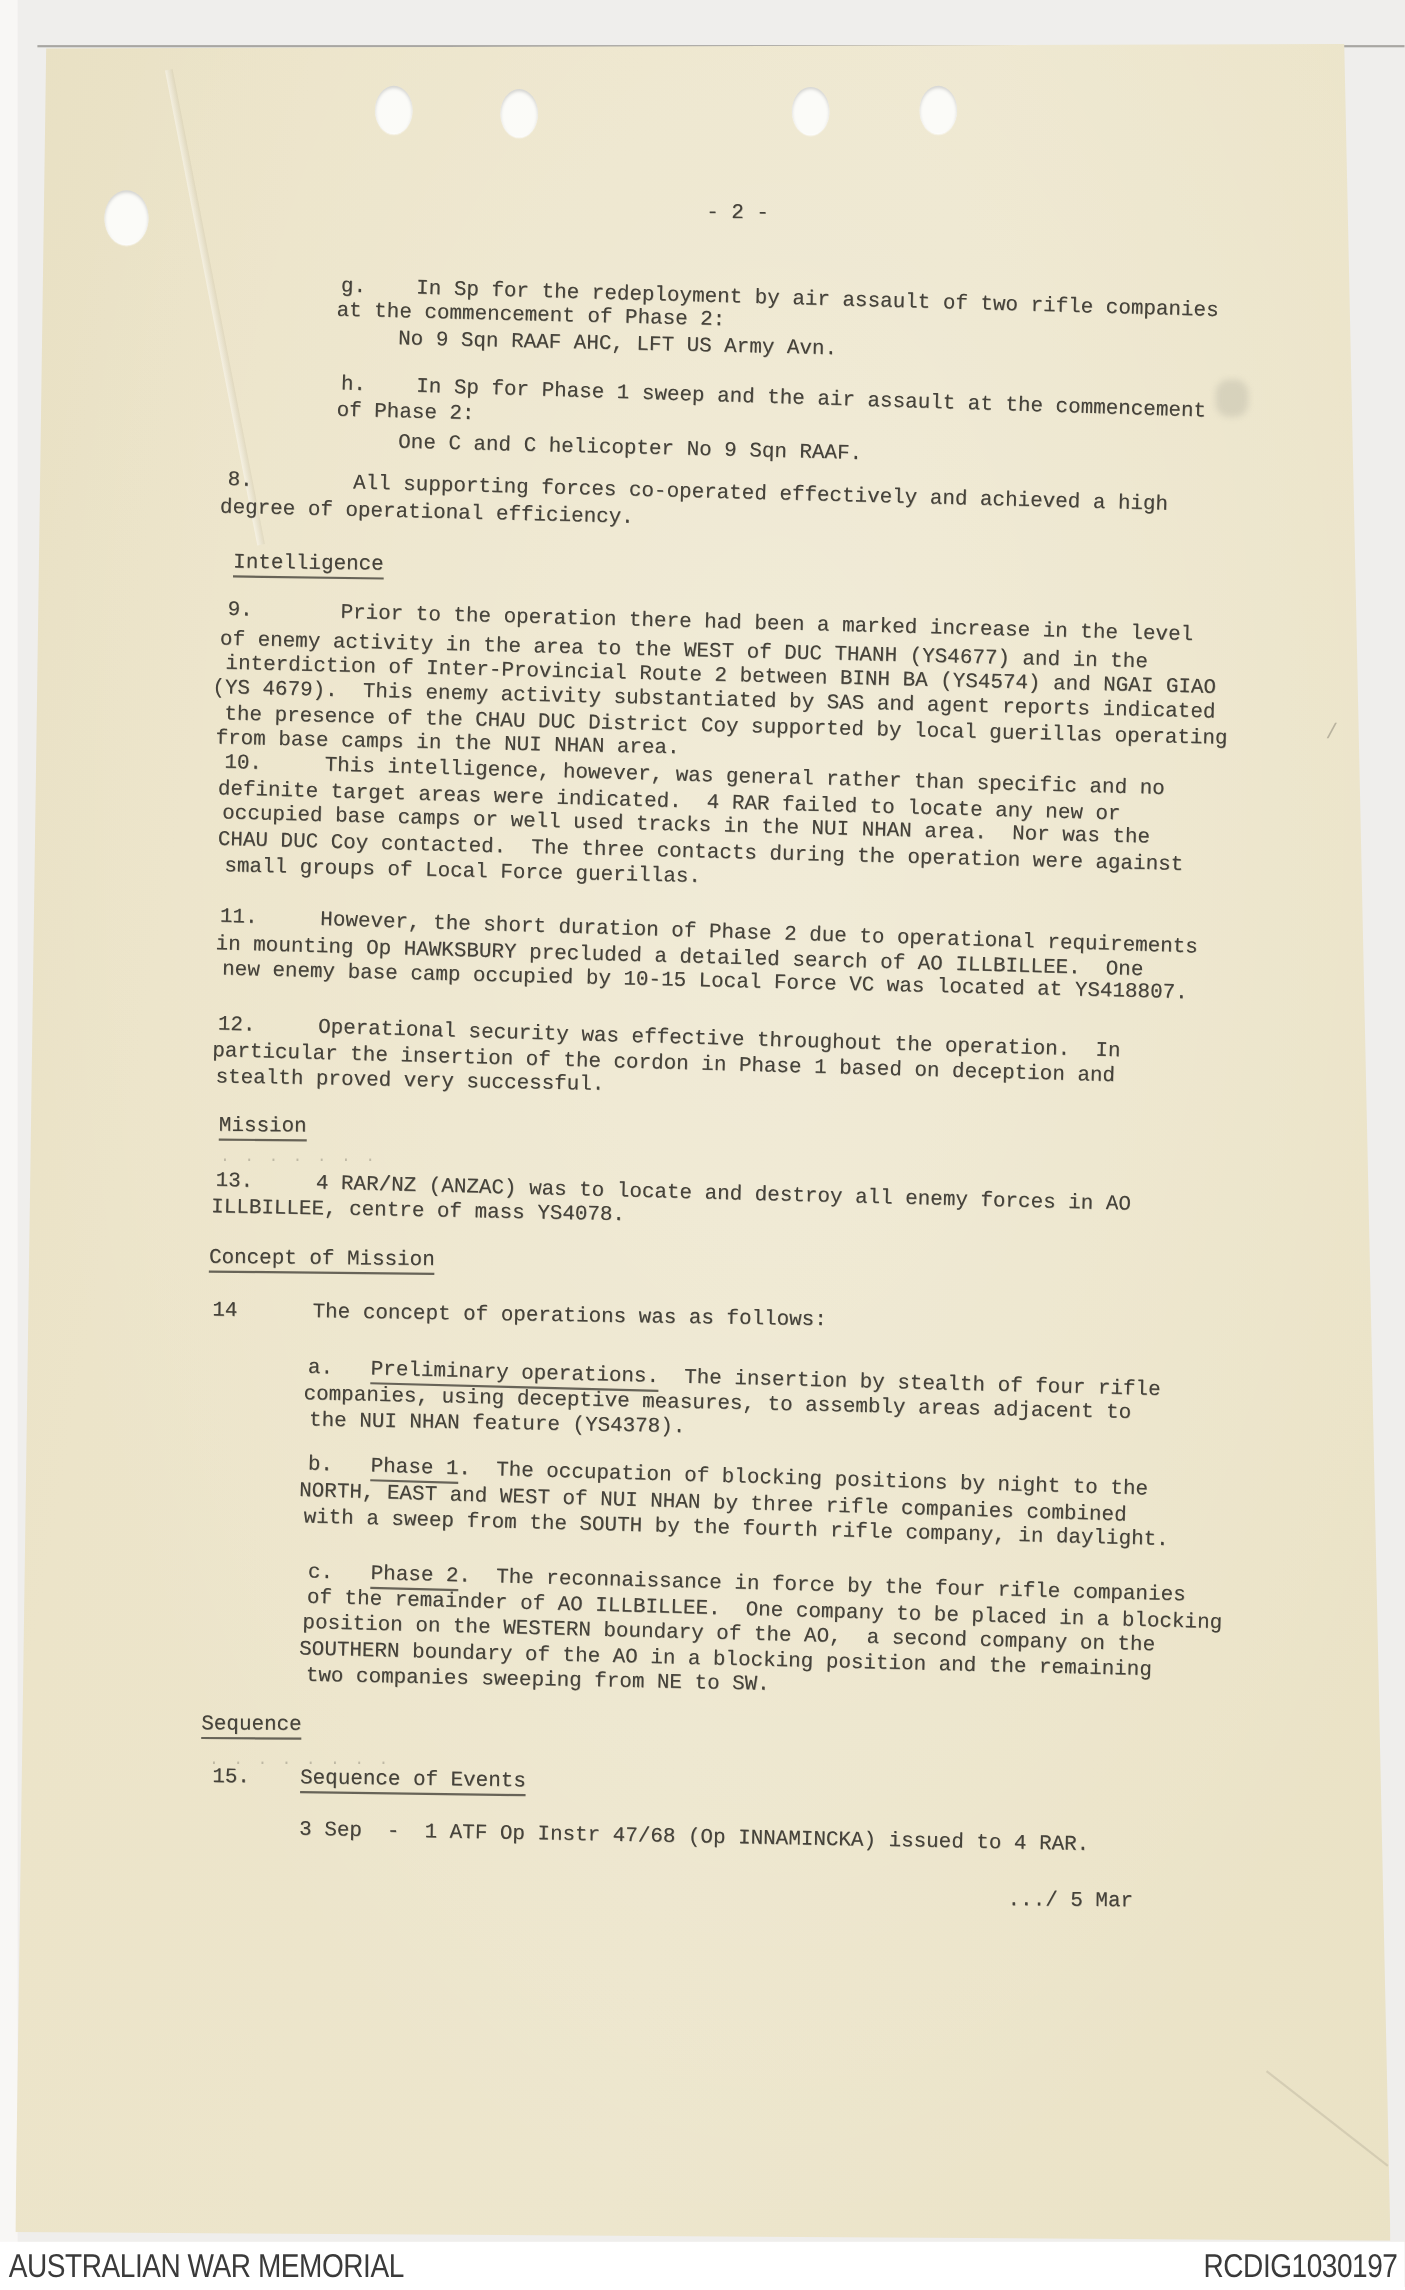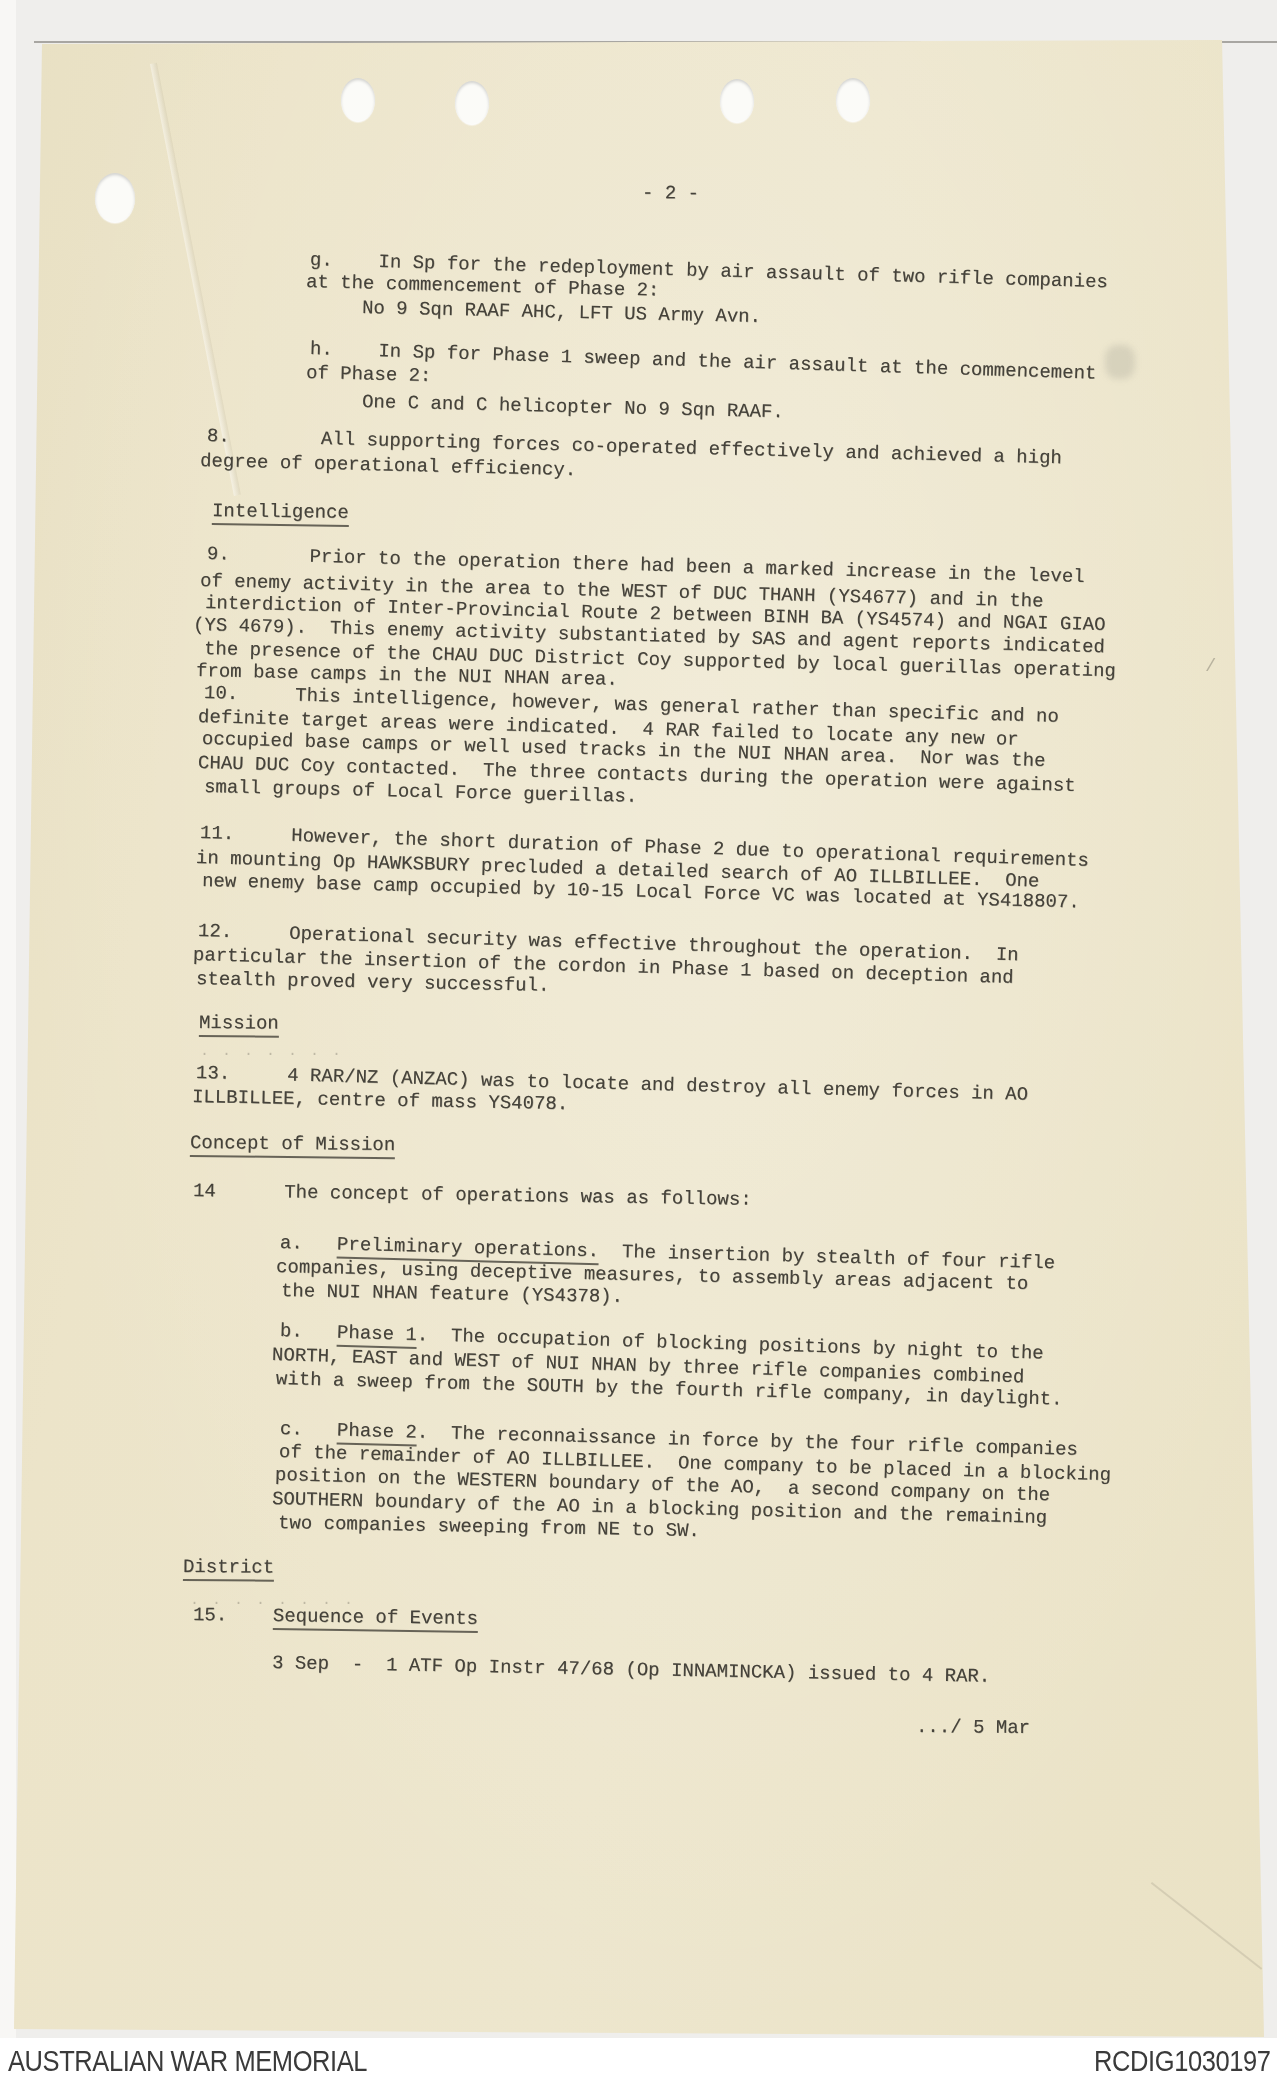--- a/index.html
+++ b/index.html
@@ -118,21 +118,21 @@
   <div class="ln" style="left:280px;top:1320px;transform:rotate(1.7deg);"><span>b.   </span><span class="u">Phase 1</span><span>.  The occupation of blocking positions by night to the</span></div>
   <div class="ln" style="left:272px;top:1344px;transform:rotate(1.7deg);">NORTH, EAST and WEST of NUI NHAN by three rifle companies combined</div>
   <div class="ln" style="left:276px;top:1368px;transform:rotate(1.5deg);">with a sweep from the SOUTH by the fourth rifle company, in daylight.</div>
 
   <div class="ln" style="left:280px;top:1418px;transform:rotate(1.5deg);"><span>c.   </span><span class="u">Phase 2</span><span>.  The reconnaissance in force by the four rifle companies</span></div>
   <div class="ln" style="left:279px;top:1441px;transform:rotate(1.6deg);">of the remainder of AO ILLBILLEE.  One company to be placed in a blocking</div>
   <div class="ln" style="left:275px;top:1464px;transform:rotate(1.5deg);">position on the WESTERN boundary of the AO,  a second company on the</div>
   <div class="ln" style="left:272px;top:1488px;transform:rotate(1.4deg);">SOUTHERN boundary of the AO in a blocking position and the remaining</div>
   <div class="ln" style="left:278px;top:1512px;transform:rotate(1.1deg);">two companies sweeping from NE to SW.</div>
 
-  <div class="ln" style="left:183px;top:1556px;transform:rotate(.4deg);"><span class="hu">District</span></div>
+  <div class="ln" style="left:183px;top:1556px;transform:rotate(.4deg);"><span class="hu">Sequence</span></div>
   <div class="artifact" style="left:190px;top:1592px;">. . . . . . . .</div>
 
   <div class="ln" style="left:193px;top:1604px;transform:rotate(.8deg);"><span>15.    </span><span class="u">Sequence of Events</span></div>
 
   <div class="ln" style="left:272px;top:1652px;transform:rotate(1.1deg);">3 Sep  -  1 ATF Op Instr 47/68 (Op INNAMINCKA) issued to 4 RAR.</div>
 
   <div class="ln" style="left:916px;top:1716px;transform:rotate(.5deg);">.../ 5 Mar</div>
 
   <div class="artifact" style="left:1205px;top:655px;font-size:19px;opacity:.4;">/</div>
 </div>

